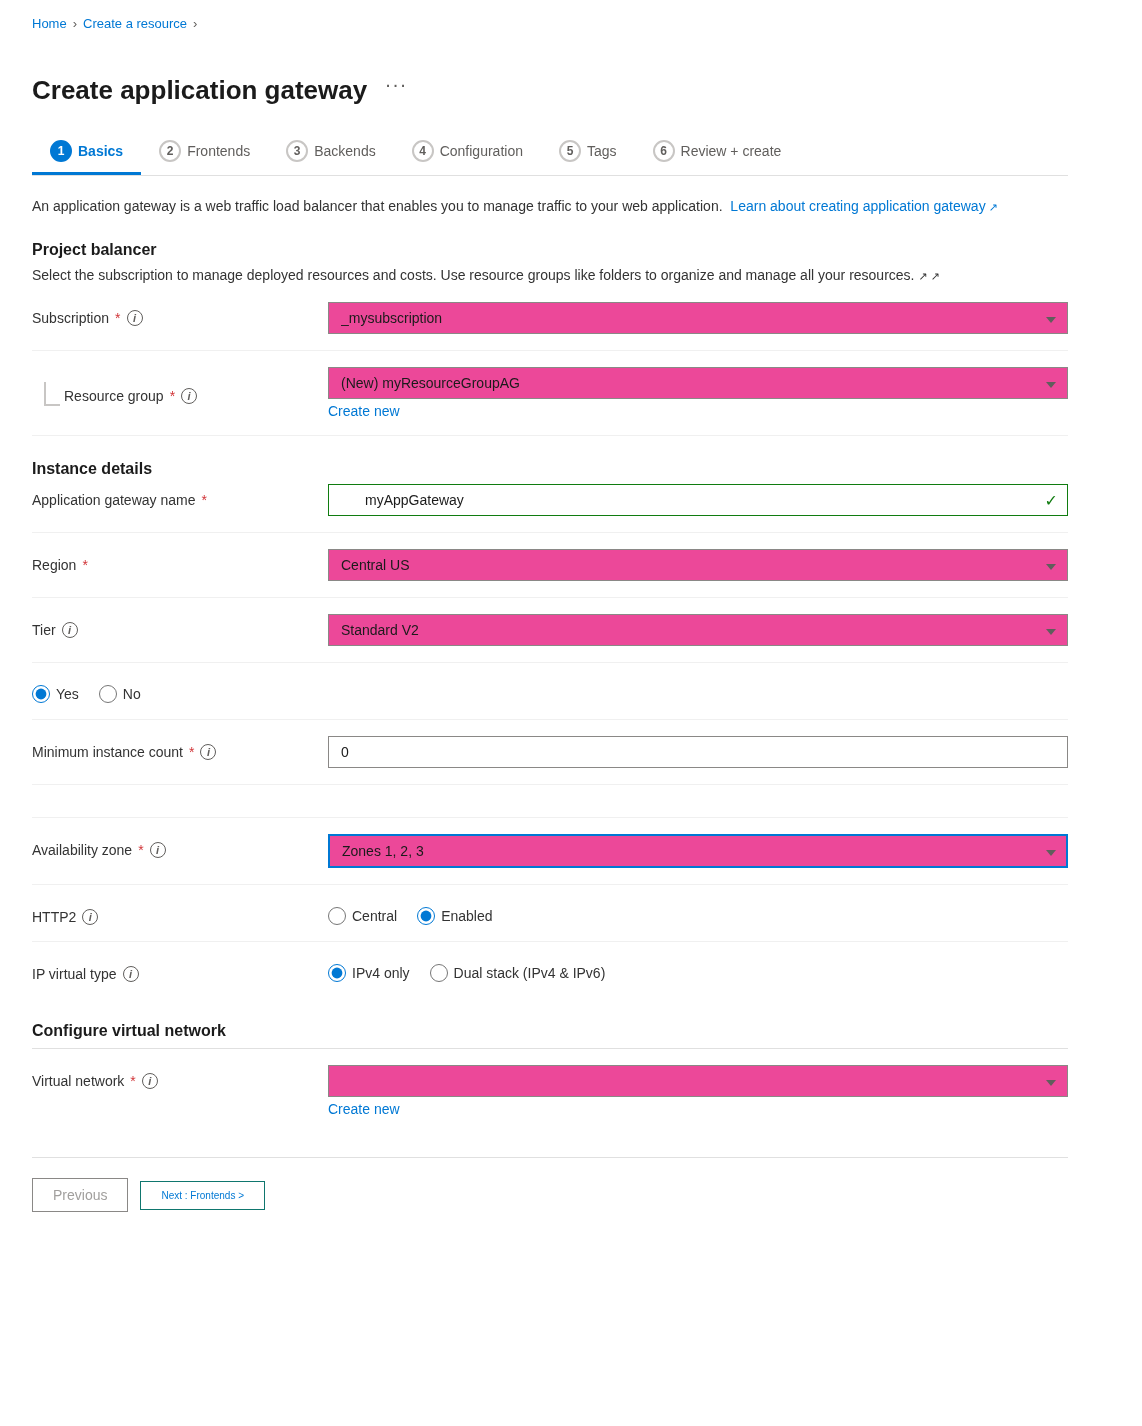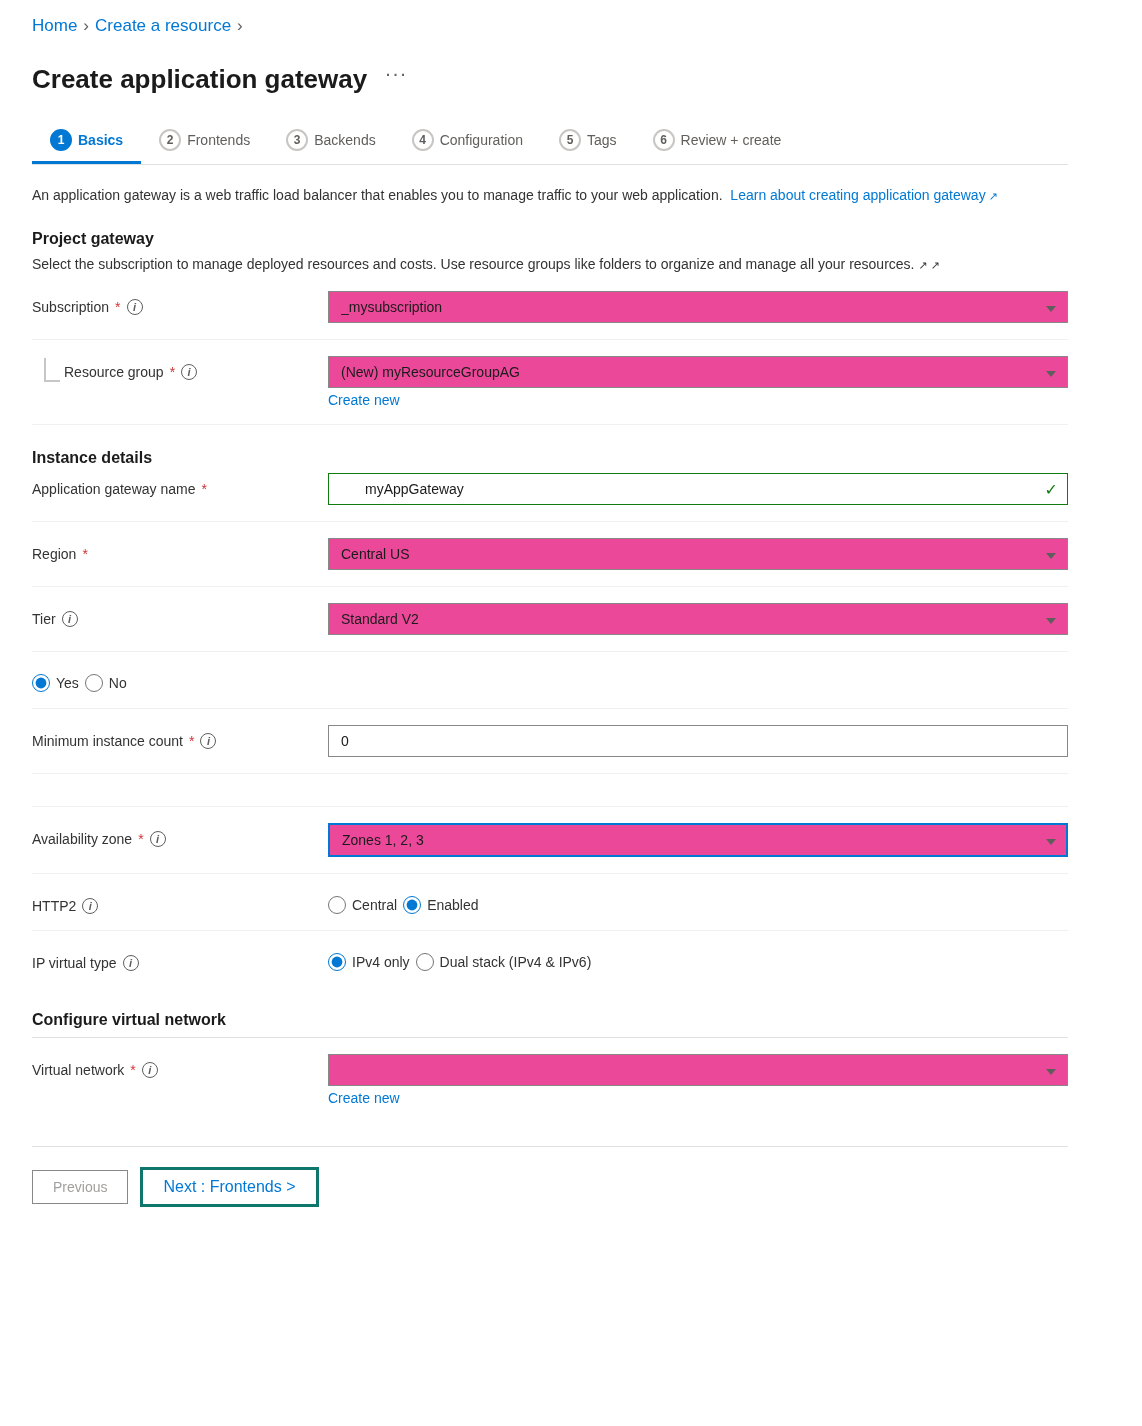--- a/index.html
+++ b/index.html
@@ -12,23 +12,23 @@
       min-height: 1426px;
     }
     .page-container {
       padding: 16px 32px 32px 32px;
       max-width: 1100px;
     }
     .breadcrumb {
       display: flex;
       align-items: flex-start;
       gap: 6px;
-      font-size: 17px;
+      font-size: 13px;
       color: #0078d4;
-      margin-bottom: 8px;
+      margin-bottom: 24px;
     }
     .breadcrumb span {
       color: #605e5c;
     }
     .breadcrumb a {
       color: #0078d4;
       text-decoration: none;
     }
     .page-title-row {
       display: flex;
@@ -217,40 +217,40 @@
       text-decoration: none;
       font-size: 14px;
       margin-top: 4px;
       display: inline-block;
       cursor: pointer;
     }
     
     .radio-group {
       display: flex;
       align-items: center;
-      gap: 6px;
+      gap: 20px;
       padding-top: 6px;
     }
     .radio-label {
       display: flex;
       align-items: center;
       gap: 6px;
       cursor: pointer;
       font-size: 14px;
     }
     .radio-input {
       width: 18px;
       height: 18px;
       accent-color: #0078d4;
       cursor: pointer;
     }
     
     .resource-group-row {
       display: flex;
-      align-items: flex-start;
+      align-items: center;
       margin-bottom: 8px;
       border-bottom: 1px solid #f0f0f0;
       padding-bottom: 16px;
       gap: 16px;
     }
     
     .select-field.highlighted {
       border-color: #0078d4;
       border-width: 2px;
     }
@@ -270,24 +270,24 @@
       color: #333;
       font-size: 14px;
       cursor: pointer;
     }
     .btn-secondary:disabled {
       color: #a19f9d;
       cursor: not-allowed;
     }
     .btn-primary {
       padding: 8px 20px;
-      border: 3px solid #0f766e;
+      border: 1px solid #0f766e;
       background: #fff;
       color: #0078d4;
-      font-size: 16px;
+      font-size: 10px;
       cursor: pointer;
       font-weight: 500;
     }
     
     .section-divider {
       border: none;
       border-top: 1px solid #e0e0e0;
       margin: 8px 0 16px 0;
     }
     .chevron-down {
@@ -342,21 +342,21 @@
       <span>Review + create</span>
     </a>
   </div>
 
   <p class="description">
     <span>An application gateway is a web traffic load balancer that enables you to manage traffic to your web application.</span>
     &nbsp;<a href="#" class="ext-link">Learn about creating application gateway</a>
   </p>
 
   <div>
-    <div class="section-title">Project gateway</div>
+    <div class="section-title">Project balancer</div>
     <p class="section-desc">
       <span>Select the subscription to manage deployed resources and costs. Use resource groups like folders to organize and manage all your resources.</span>
       <span class="ext-link" style="font-size:11px;"> ↗</span>
     </p>
 
     <div class="form-row">
       <div class="form-label">
         <span>Subscription</span>
         <span class="required-star">*</span>
         <span class="info-icon">i</span>

